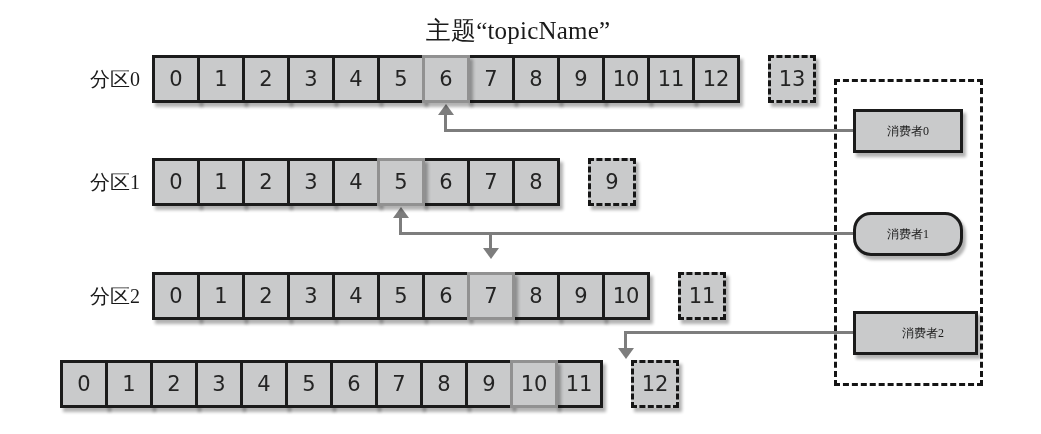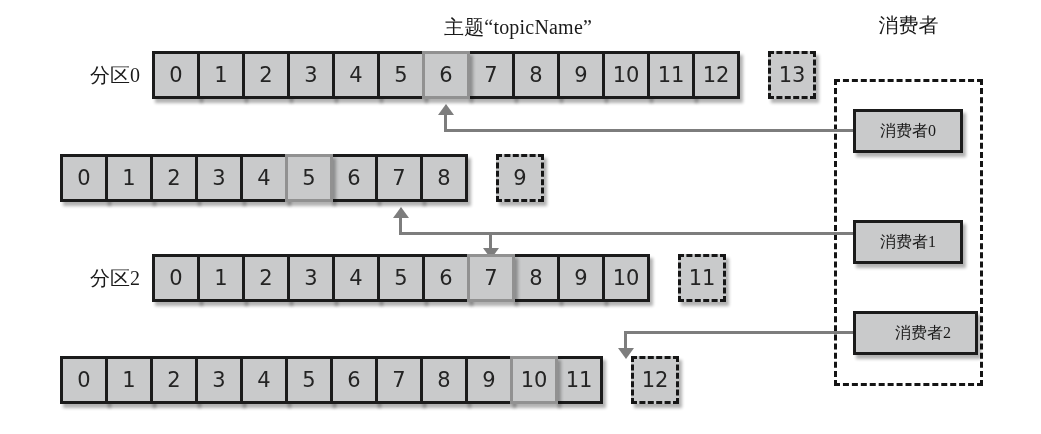--- a/index.html
+++ b/index.html
@@ -15,37 +15,37 @@
   #canvas {
     position: absolute;
     left: 0; top: 0;
     width: 1041px; height: 434px;
   }
   
   .topic-title {
     position: absolute;
     left: 368px; top: 14px; width: 300px;
     text-align: center;
-    font-size: 20px;
+    font-size: 25px;
     color: #1a1a1a;
     letter-spacing: 0.2px;
   }
   .group-label {
     position: absolute;
     left: 834px; top: 12px; width: 149px;
     text-align: center;
     font-size: 20px;
     line-height: 1.3;
     color: #1a1a1a;
   }
   
   .prow {
     position: absolute;
     left: 60px;
-    height: 40px;
+    height: 48px;
     display: flex;
     align-items: center;
   }
   .prow .plabel {
     width: 80px;
     margin-right: 12px;
     text-align: right;
     font-size: 20px;
     color: #1a1a1a;
     white-space: nowrap;
@@ -77,29 +77,29 @@
     border: 3px dashed #141414;
     background: transparent;
   }
   .consumer {
     position: absolute;
     left: 853px;
     width: 104px; height: 38px;
     border: 3px solid #1b1b1b;
     background: #c9cacb;
     color: #1a1a1a;
-    font-size: 16px;
+    font-size: 12px;
     display: flex;
     align-items: center;
     justify-content: center;
     box-shadow: 3px 4px 3px rgba(0,0,0,0.30);
     white-space: nowrap;
   }
   #consumer-0 { top: 109px; }
-  #consumer-1 { top: 220px; }
+  #consumer-1 { top: 212px; border-radius: 18px; }
   #consumer-2 { top: 311px; padding-left: 15px; }
   
   .hline, .vline { position: absolute; background: #7d7d7d; }
   .hline { height: 3px; }
   .vline { width: 3px; }
   .arr {
     position: absolute;
     width: 0; height: 0;
     border-left: 8px solid transparent;
     border-right: 8px solid transparent;
@@ -121,21 +121,20 @@
   #c2-v { left: 624px; top: 332px; height: 17px; }
   #c2-a { left: 618px; top: 348px; }
 </style>
 </head>
 <body>
 
 <div id="canvas">
 
   <div class="topic-title">主题“topicName”</div>
   <div class="group-label">
-    <div>消费者</div>
   </div>
 
   <div class="prow" style="top:55px">
     <div class="plabel">分区0</div>
     <div class="cells">
         <div class="cell">0</div>
         <div class="cell">1</div>
         <div class="cell">2</div>
         <div class="cell">3</div>
         <div class="cell">4</div>
@@ -144,34 +143,35 @@
         <div class="cell">7</div>
         <div class="cell">8</div>
         <div class="cell">9</div>
         <div class="cell">10</div>
         <div class="cell">11</div>
         <div class="cell">12</div>
         <div class="cell dash">13</div>
       </div>
   </div>
   <div class="prow" style="top:158px">
+    <div class="plabel">分区1</div>
     <div class="cells">
         <div class="cell">0</div>
         <div class="cell">1</div>
         <div class="cell">2</div>
         <div class="cell">3</div>
         <div class="cell">4</div>
         <div class="cell hl">5</div>
         <div class="cell">6</div>
         <div class="cell">7</div>
         <div class="cell">8</div>
         <div class="cell dash">9</div>
       </div>
   </div>
-  <div class="prow" style="top:258px">
+  <div class="prow" style="top:272px">
     <div class="plabel">分区2</div>
     <div class="cells">
         <div class="cell">0</div>
         <div class="cell">1</div>
         <div class="cell">2</div>
         <div class="cell">3</div>
         <div class="cell">4</div>
         <div class="cell">5</div>
         <div class="cell">6</div>
         <div class="cell hl">7</div>

